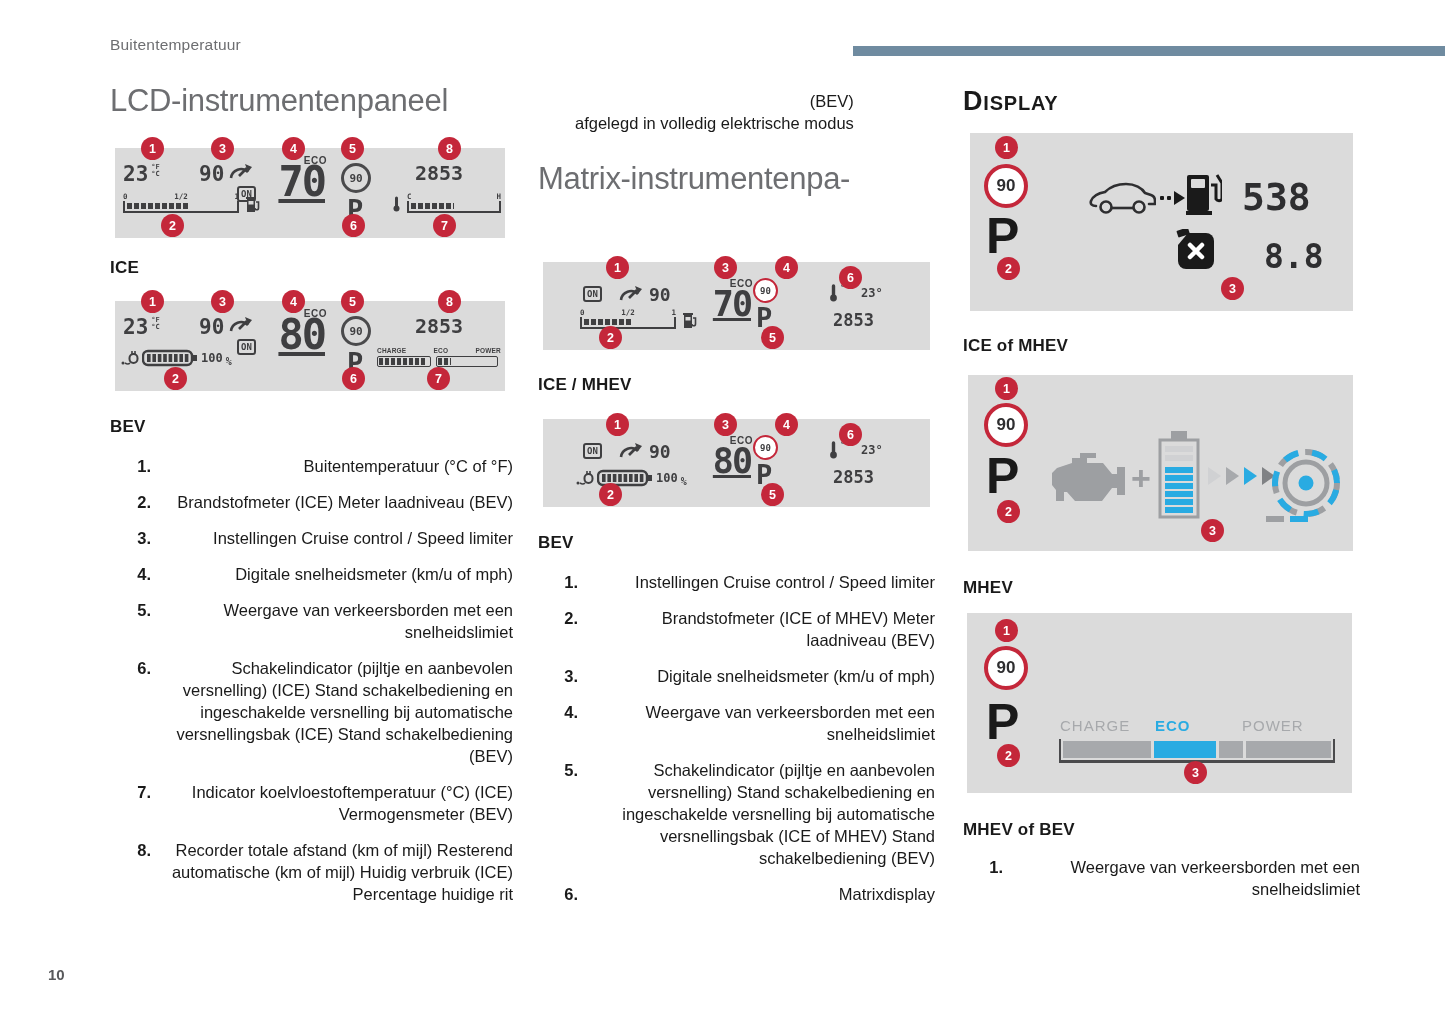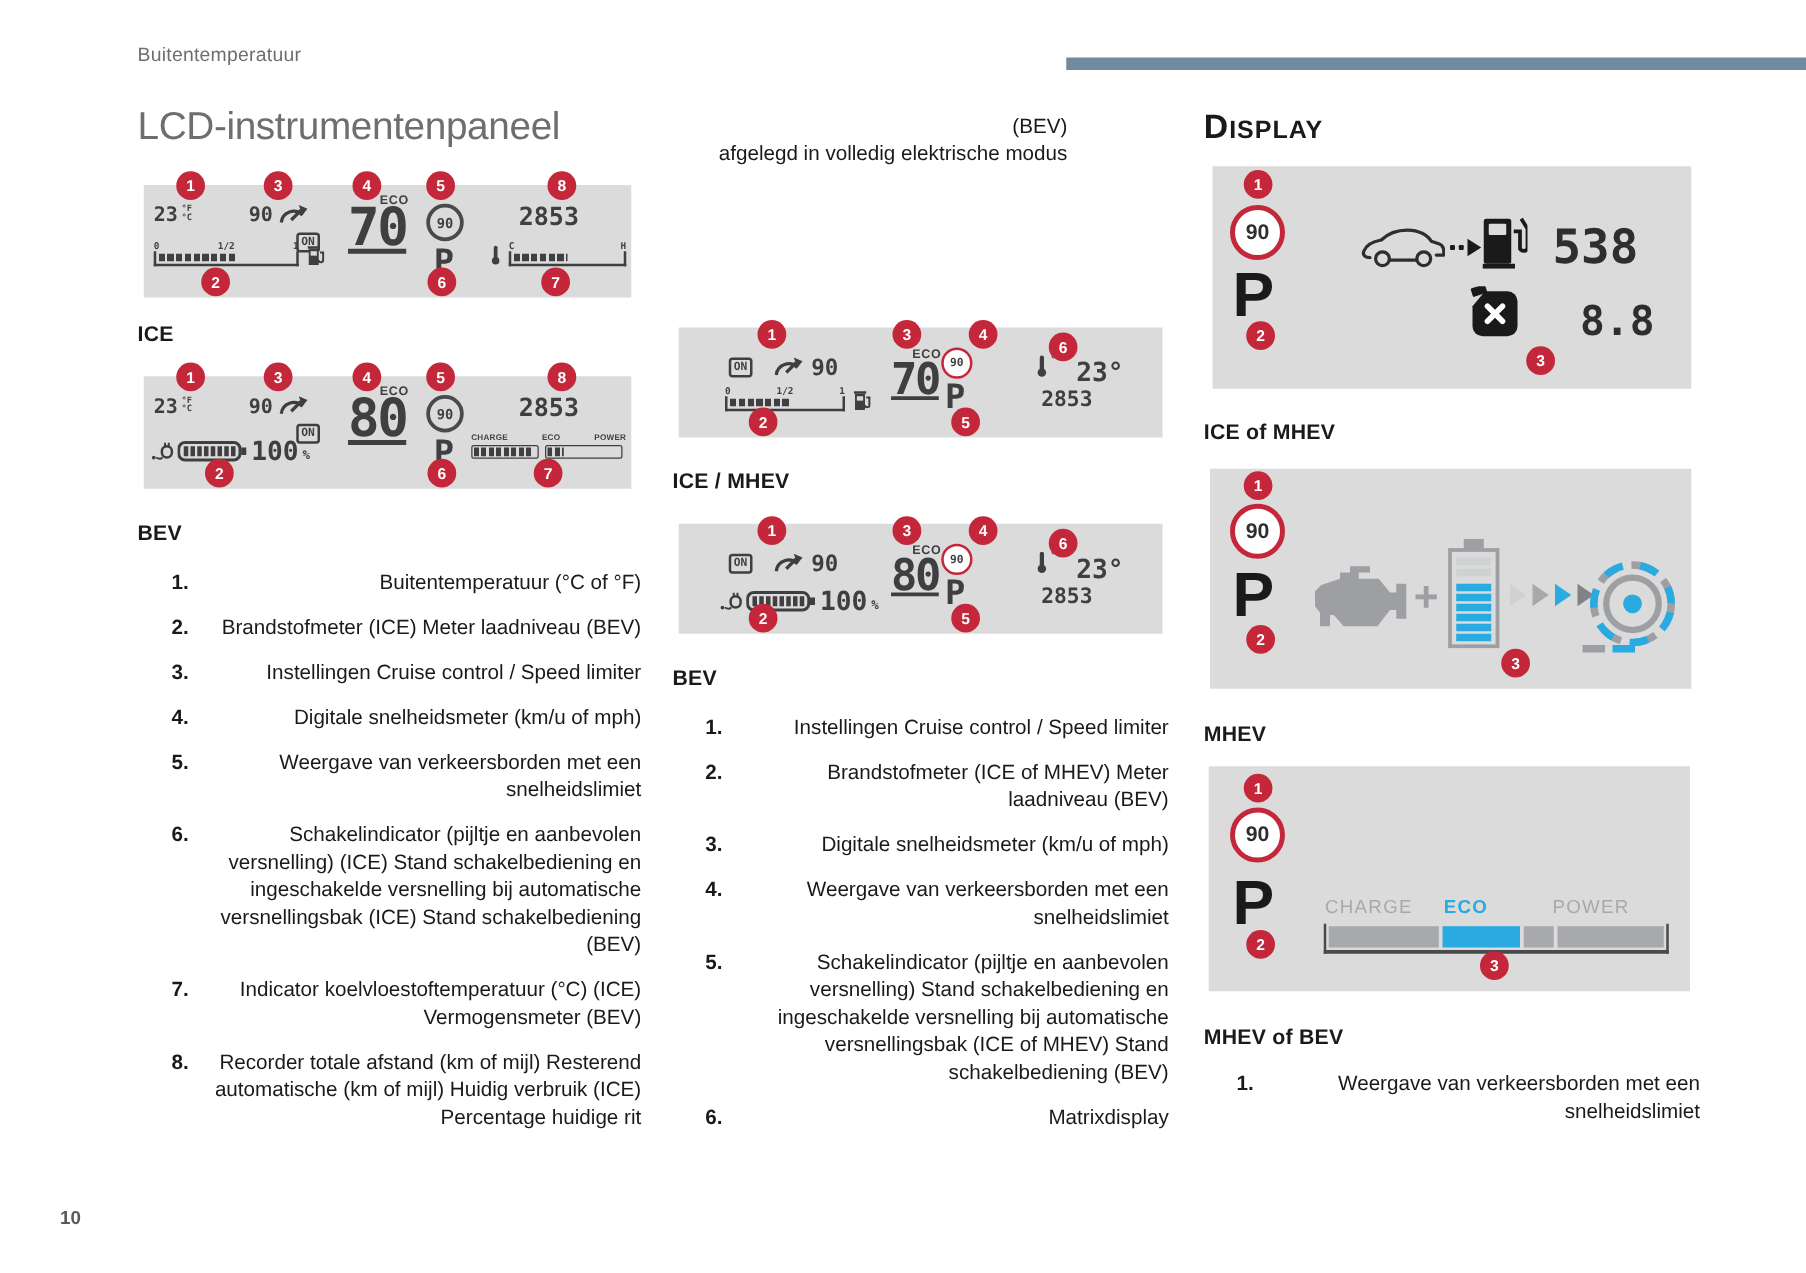--- a/index.html
+++ b/index.html
@@ -26,21 +26,21 @@
   .legend li { display:flex; margin-bottom:14px; font-size:16.5px; line-height:22px; color:#1a1a1a; }
   .legend .num { width:33px; flex:0 0 33px; font-weight:bold; }
   .legend .txt { flex:1; }
 
   .panel { position:absolute; background:#dbdbdb; }
   .badge { position:absolute; width:23px; height:23px; border-radius:50%; background:#c4273a; color:#fff;
            font-size:12.5px; font-weight:bold; display:flex; align-items:center; justify-content:center; z-index:3; }
 
   .seg { font-family:"DejaVu Sans Mono",monospace; font-weight:bold; color:#3f3f41; }
   .abs { position:absolute; }
-  .s20 { font-size:16px; } .s18 { font-size:18px; } .s17 { font-size:17px; } .s16 { font-size:21px; }
+  .s20 { font-size:21px; } .s18 { font-size:18px; } .s17 { font-size:17px; } .s16 { font-size:12px; }
   .tstack { display:inline-flex; flex-direction:column; font-size:7px; font-weight:bold; color:#3f3f41; line-height:7px; vertical-align:top; margin-top:2px; font-family:"DejaVu Sans Mono",monospace; }
   .pct { font-size:10px; }
 
   .grp { position:absolute; display:flex; align-items:flex-start; gap:3px; }
   .onbox { border:2px solid #3f3f41; border-radius:3px; font-size:9px; font-weight:bold; color:#3f3f41;
            padding:0 2px; font-family:"DejaVu Sans Mono",monospace; line-height:12px; background:transparent; }
 
   .gauge { position:absolute; }
   .gauge .ticks { display:flex; justify-content:space-between; font-size:7.5px; font-weight:bold; color:#3f3f41;
                   font-family:"DejaVu Sans Mono",monospace; line-height:9px; }
@@ -305,20 +305,21 @@
         </li>
       </ol>
   </div>
 
   <div class="col col-mid">
     <div class="intro" style="left:37px;top:90px">
       <div>(BEV)</div>
       <div>afgelegd in volledig elektrische modus</div>
     </div>
     <div class="big-title" style="left:0;top:160px">
+      <div>Matrix-instrumentenpa-</div>
     </div>
 
     <div class="panel" style="left:5px;top:262px;width:387px;height:88px">
       <span class="badge" style="left:63px;top:-6px">1</span>
       <span class="badge" style="left:171px;top:-6px">3</span>
       <span class="badge" style="left:232px;top:-6px">4</span>
       <span class="badge" style="left:296px;top:4px">6</span>
       <span class="badge" style="left:56px;top:64px">2</span>
       <span class="badge" style="left:218px;top:64px">5</span>
 

